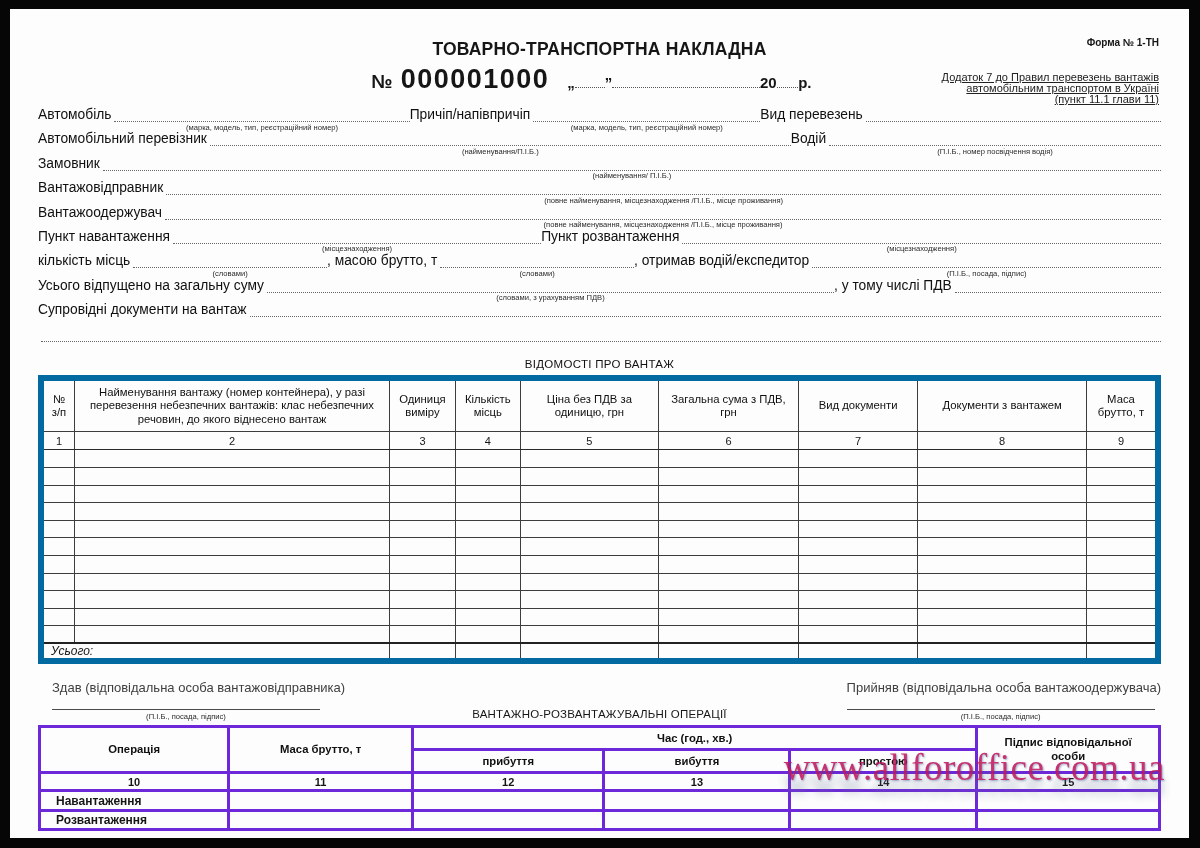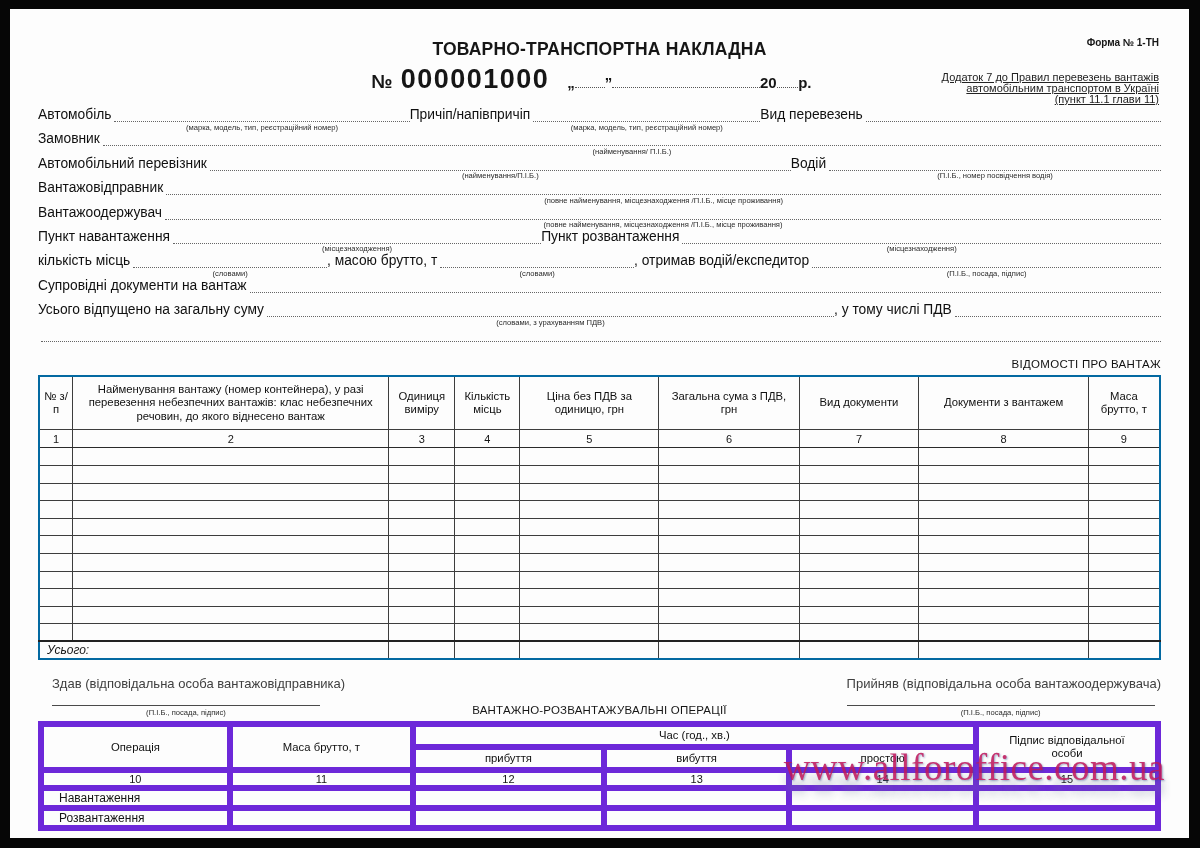--- a/index.html
+++ b/index.html
@@ -26,42 +26,42 @@
   
   .fields { margin-top:12px; }
   .fl  { display:flex; align-items:flex-start; height:24.4px; }
   .lbl { font-size:13.8px; line-height:16px; white-space:pre; color:#101010; }
   .seg { flex:1; display:flex; flex-direction:column; min-width:0; padding-left:3px; }
   .d   { height:15px; border-bottom:1.2px dotted #666; }
   .cap { font-size:7.6px; line-height:8px; color:#2a2a2a; text-align:center; padding-top:1.5px; white-space:nowrap; overflow:hidden; }
   .f13{flex:1.3;} .f10{flex:1;} .f18{flex:1.8;} .f175{flex:1.75;} .f275{flex:2.75;}
 
   
-  .tbl-title { text-align:right; font-size:11.5px; margin:7px 0 5px; letter-spacing:.3px; color:#111; }
+  .tbl-title { text-align:center; font-size:11.5px; margin:7px 0 5px; letter-spacing:.3px; color:#111; }
   table { width:100%; border-collapse:collapse; table-layout:fixed; }
-  .goods { border:2px solid #0369a1; }
+  .goods { border:6px solid #0369a1; }
   .goods th, .goods td { border:1px solid #3d3d3d; font-weight:normal; }
   .goods th { font-size:11.3px; line-height:1.18; padding:3px 4px; text-align:center; vertical-align:middle; height:54px; color:#101010; }
   .numrow td { height:18px; font-size:11px; text-align:center; border-bottom:1.6px solid #2a2a2a; }
   .erow td { height:17.6px; }
   .total-row td { height:18px; border-top:2px solid #222;font-style:italic; }
   .total-row .tl { font-size:12px; padding-left:7px; text-align:left; }
 
   
   .sig-row { display:flex; justify-content:space-between; margin-top:16px; }
   .sig-blk { }
   .sig-lbl { font-size:13px; color:#404040; padding-left:14px; }
   .sig-line { border-bottom:1.3px solid #4a4a4a; height:15px; margin-left:14px; }
   .sig-cap { font-size:7.6px; color:#2a2a2a; text-align:center; padding-top:2px; }
   .wl{width:268px;} .wr{width:308px;}
 
   
   .ops-title { text-align:center; font-size:11.5px; margin:-13px 0 5px; letter-spacing:.2px; }
   .ops { border:2px solid #1b1b1b; }
-  .ops th, .ops td { border:6px solid #6d28d9; font-weight:normal; }
+  .ops th, .ops td { border:3px solid #6d28d9; font-weight:bold; }
   .ops th { font-size:11.3px; line-height:1.2; text-align:center; vertical-align:middle; color:#101010; }
   .ops .h1 { height:23px; }
   .ops .h2 { height:23px; }
   .ops .sig-col { padding:0 20px; }
   .ops .numrow2 td { height:18px; font-size:11px; text-align:center; border-bottom:1.6px solid #2a2a2a; }
   .ops .brow td { height:19.5px; font-size:12px; }
   .ops .brow .op-name { text-align:left; padding-left:15px; }
 
   
   .watermark { position:absolute; top:737px; right:24px; font-family:"Liberation Serif", serif; font-size:37px; letter-spacing:.5px; color:#be185d; opacity:.88; text-shadow:1px 1px 2px rgba(53,80,143,.55), 0 15px 8px rgba(105,118,150,.6); pointer-events:none; }
@@ -106,41 +106,41 @@
             <span class="d"></span>
             <span class="cap">(марка, модель, тип, реєстраційний номер)</span>
           </span>
       <span class="lbl">Вид перевезень</span>
       <span class="seg f13">
             <span class="d"></span>
           </span>
     </div>
 
     <div class="fl">
+      <span class="lbl">Автомобільний перевізник</span>
+      <span class="seg f175">
+            <span class="d"></span>
+            <span class="cap">(найменування/П.І.Б.)</span>
+          </span>
+      <span class="lbl">Водій</span>
+      <span class="seg f10">
+            <span class="d"></span>
+            <span class="cap">(П.І.Б., номер посвідчення водія)</span>
+          </span>
+    </div>
+
+    <div class="fl">
       <span class="lbl">Замовник</span>
       <span class="seg">
             <span class="d"></span>
             <span class="cap">(найменування/ П.І.Б.)</span>
           </span>
     </div>
 
     <div class="fl">
-      <span class="lbl">Автомобільний перевізник</span>
-      <span class="seg f175">
-            <span class="d"></span>
-            <span class="cap">(найменування/П.І.Б.)</span>
-          </span>
-      <span class="lbl">Водій</span>
-      <span class="seg f10">
-            <span class="d"></span>
-            <span class="cap">(П.І.Б., номер посвідчення водія)</span>
-          </span>
-    </div>
-
-    <div class="fl">
       <span class="lbl">Вантажовідправник</span>
       <span class="seg">
             <span class="d"></span>
             <span class="cap">(повне найменування, місцезнаходження /П.І.Б., місце проживання)</span>
           </span>
     </div>
 
     <div class="fl">
       <span class="lbl">Вантажоодержувач</span>
       <span class="seg">
@@ -174,34 +174,34 @@
             <span class="cap">(словами)</span>
           </span>
       <span class="lbl">, отримав водій/експедитор</span>
       <span class="seg f18">
             <span class="d"></span>
             <span class="cap">(П.І.Б., посада, підпис)</span>
           </span>
     </div>
 
     <div class="fl">
+      <span class="lbl">Усього відпущено на загальну суму</span>
+      <span class="seg f275">
+            <span class="d"></span>
+            <span class="cap">(словами, з урахуванням ПДВ)</span>
+          </span>
+      <span class="lbl">, у тому числі ПДВ</span>
+      <span class="seg f10">
+            <span class="d"></span>
+          </span>
+    </div>
+
+    <div class="fl">
       <span class="lbl">Супровідні документи на вантаж</span>
       <span class="seg">
-            <span class="d"></span>
-          </span>
-    </div>
-
-    <div class="fl">
-      <span class="lbl">Усього відпущено на загальну суму</span>
-      <span class="seg f275">
-            <span class="d"></span>
-            <span class="cap">(словами, з урахуванням ПДВ)</span>
-          </span>
-      <span class="lbl">, у тому числі ПДВ</span>
-      <span class="seg f10">
             <span class="d"></span>
           </span>
     </div>
 
     <div class="fl">
       <span class="seg">
             <span class="d"></span>
           </span>
     </div>
 

